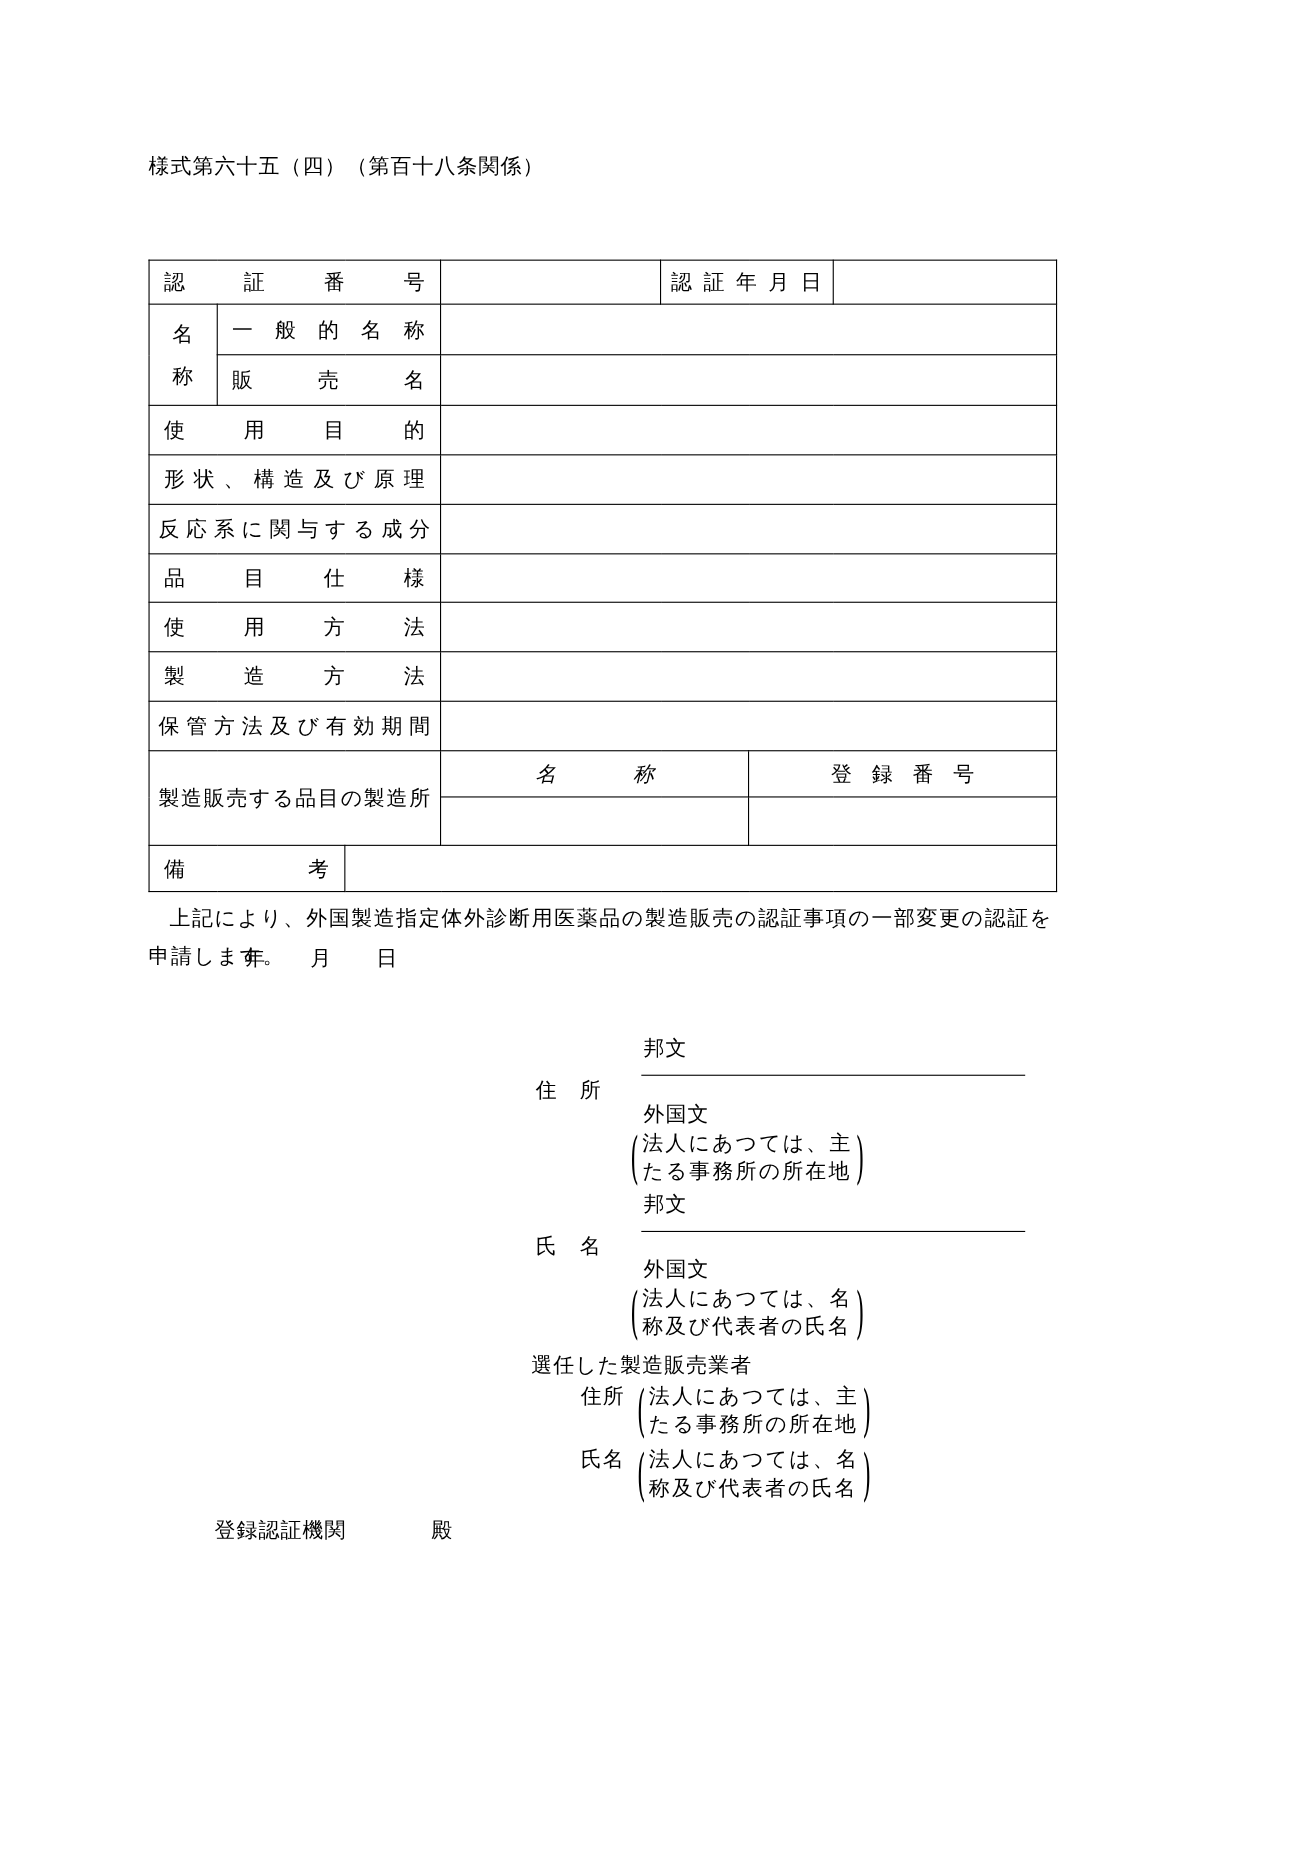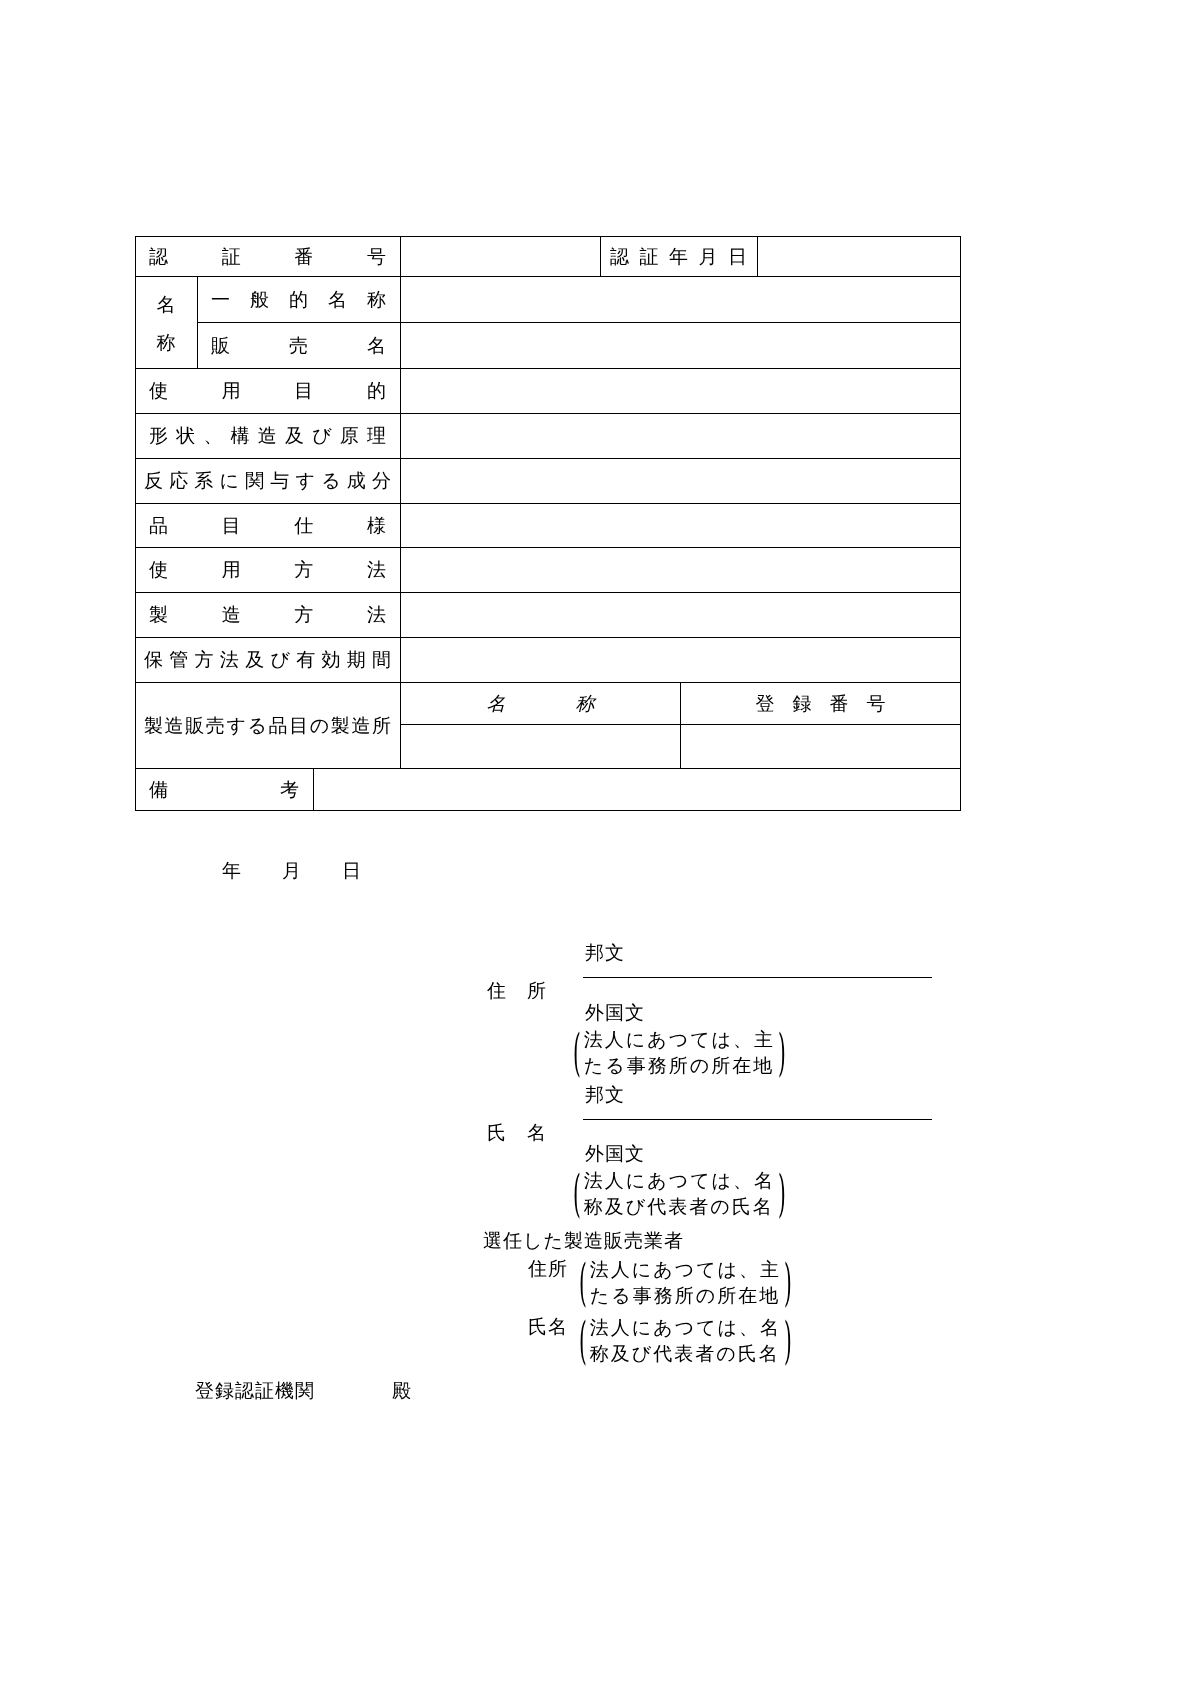--- a/index.html
+++ b/index.html
@@ -64,20 +64,21 @@
   .paren-row { display: flex; align-items: flex-start; gap: 8px; }
 
   .recipient span { display: inline-block; font-family: Liberation Mono, monospace; }
   .recipient .honorific { margin-left: 70px; }
 </style>
 </head>
 <body>
 
 <div class="page">
 
+  <div class="abs form-number">様式第六十五（四）（第百十八条関係）</div>
 
 
   <table class="form-table">
     <colgroup>
       <col style="width:62px">
         <col style="width:116px">
         <col style="width:87px">
       <col style="width:200px">
         <col style="width:80px">
         <col style="width:77px">
@@ -137,20 +138,24 @@
       <td colspan="2" class="val"></td>
       <td colspan="2" class="val"></td>
     </tr>
     <tr style="height:42px">
       <td colspan="2" class="just">備考</td>
       <td colspan="5" class="val"></td>
     </tr>
   </tbody>
     </table>
 
+  <div class="abs statement">
+    <div class="indent">上記により、外国製造指定体外診断用医薬品の製造販売の認証事項の一部変更の認証を</div>
+    <div>申請します。</div>
+  </div>
 
   <div class="abs date-line">年　　月　　日</div>
 
   <div class="abs sig-label" style="left:487px; top:958px">住　所</div>
   <div class="abs" style="left:585px; top:940px">邦文</div>
   <div class="abs underline" style="left:583px; top:977px; width:349px"></div>
   <div class="abs" style="left:585px; top:1000px">外国文</div>
   <div class="abs paren-note" style="left:570px; top:1026px">
     <span class="paren">(</span>
     <span class="note-lines">

